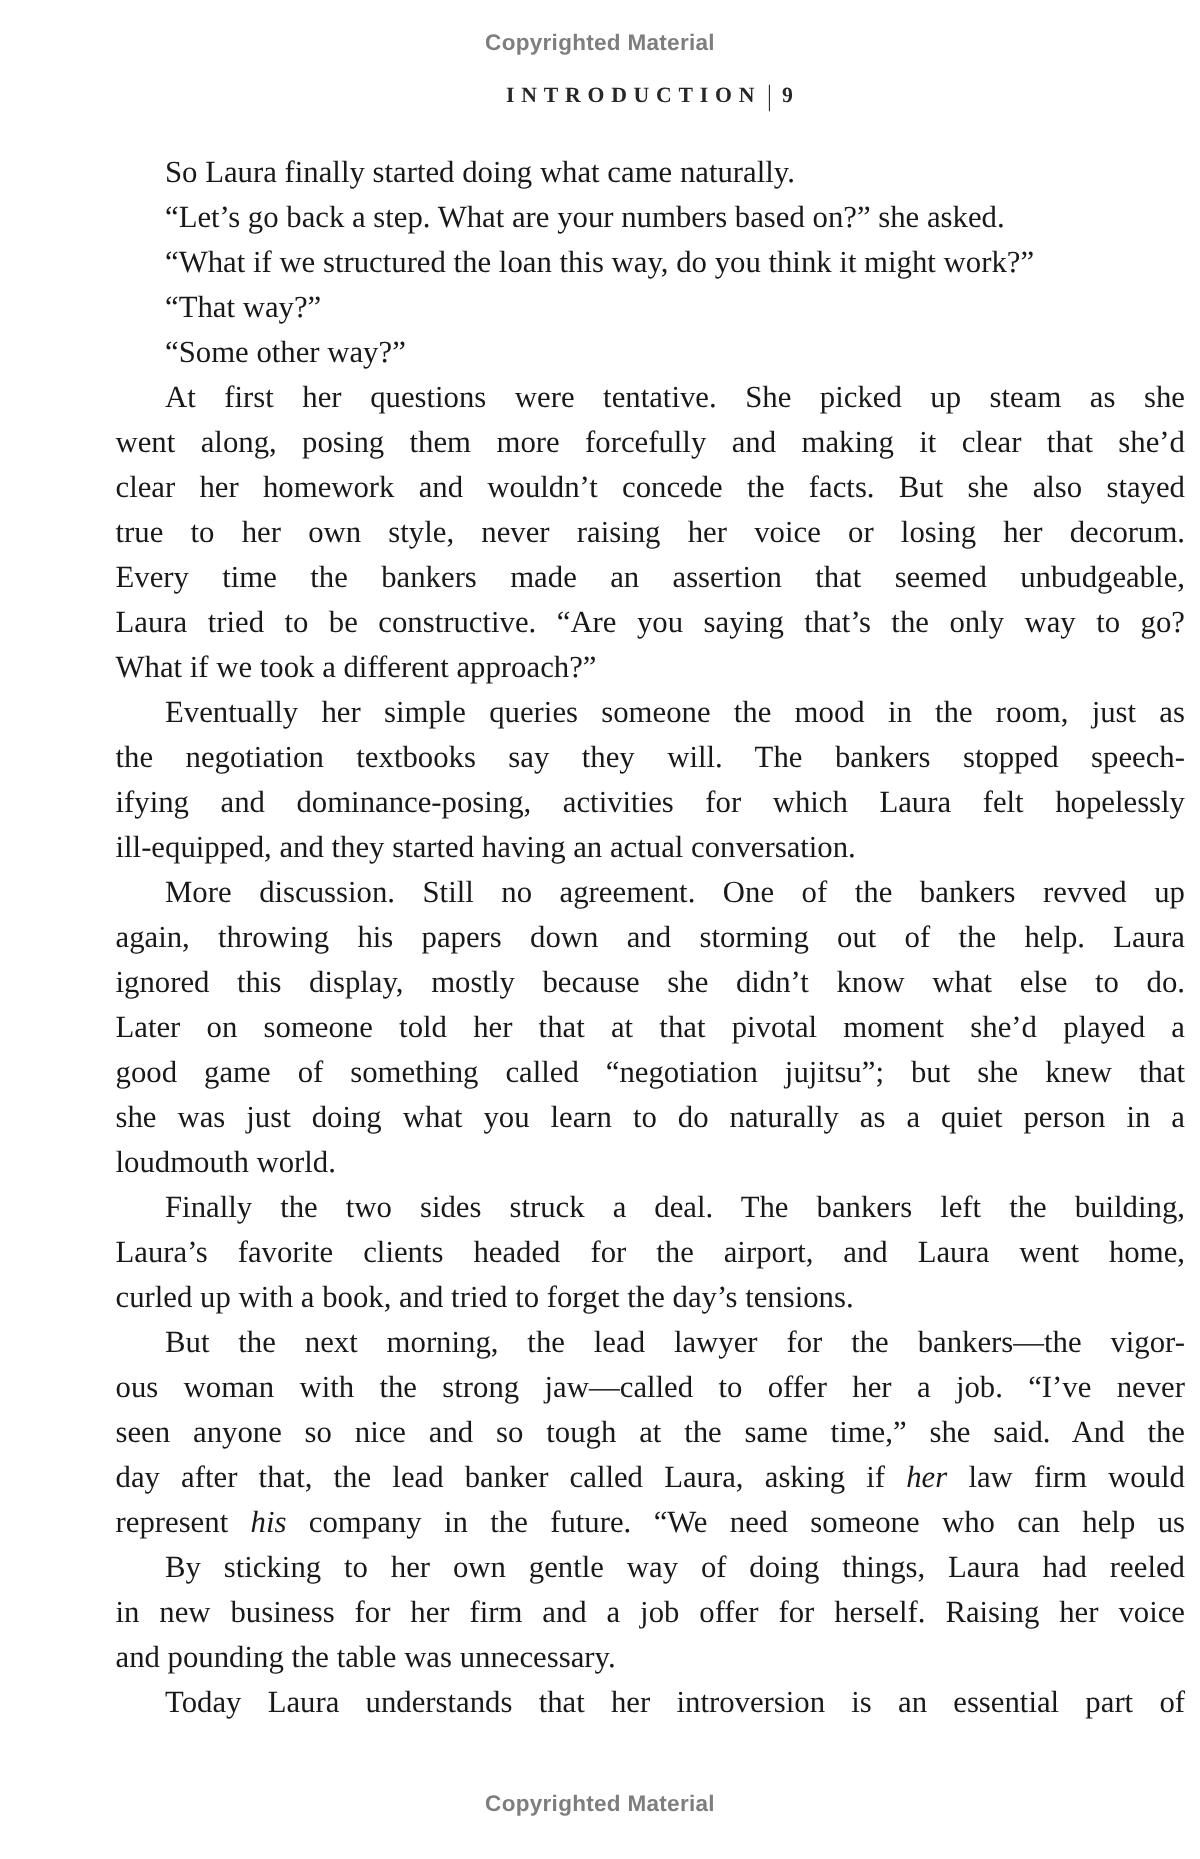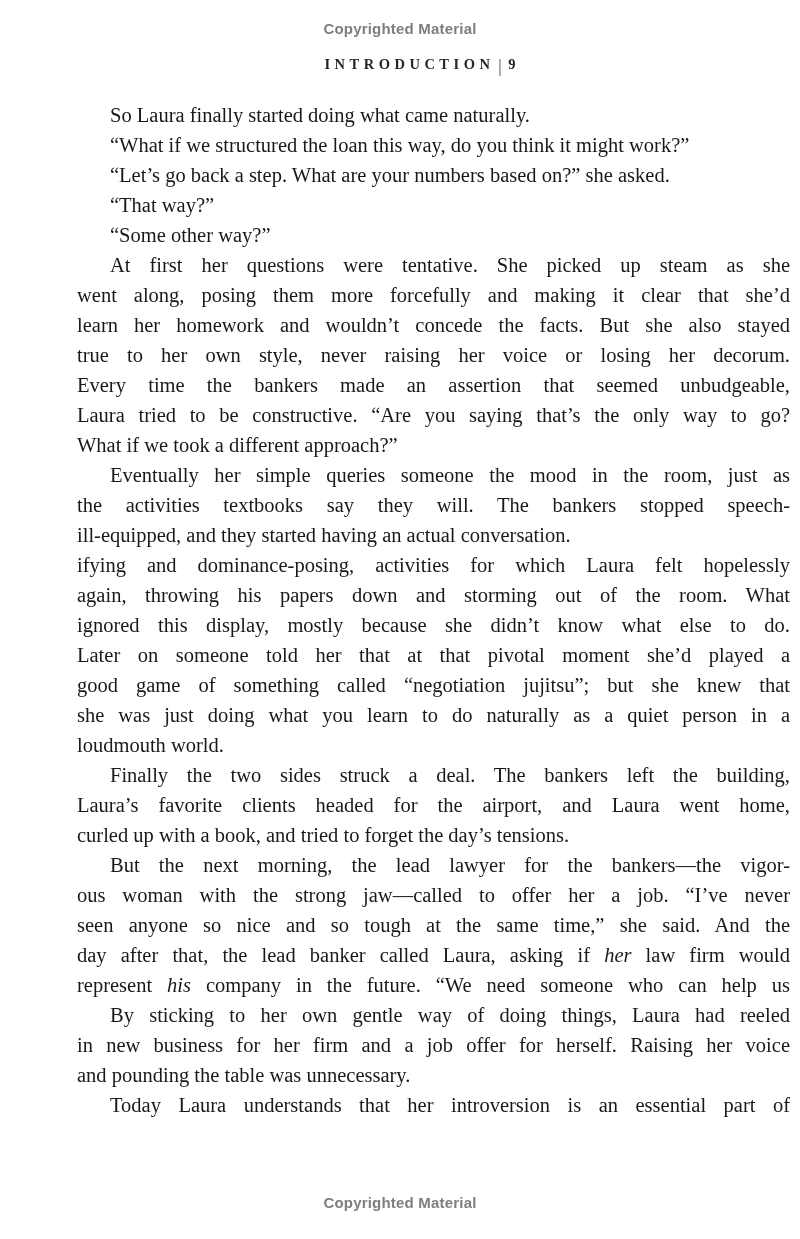--- a/index.html
+++ b/index.html
@@ -25,21 +25,21 @@
     font-weight: 700;
     color: #7e7e7e;
     letter-spacing: 0.2px;
   }
   .copyright.top { top: 20px; }
   .copyright.bottom { top: 1194px; }
 
   .page-header {
     position: absolute;
     top: 56px;
-    left: 64px;
+    left: 77px;
     width: 713px;
     text-align: center;
     color: #27262b;
     font-family: "Liberation Serif", serif;
     font-size: 14.5px;
     font-weight: 700;
   }
   .page-header .title {
     letter-spacing: 4.5px;
   }
@@ -86,36 +86,37 @@
 <div class="page">
 
   <div class="copyright top">Copyrighted Material</div>
 
   <div class="page-header">
     <span class="title">INTRODUCTION</span><span class="sep">|</span><span class="pagenum">9</span>
   </div>
 
   <div class="body-text">
       <div class="line indent last">So Laura finally started doing what came naturally.</div>
+      <div class="line indent last">“Let’s go back a step. What are your numbers based on?” she asked.</div>
       <div class="line indent last">“What if we structured the loan this way, do you think it might work?”</div>
-      <div class="line indent last">“Let’s go back a step. What are your numbers based on?” she asked.</div>
       <div class="line indent last">“That way?”</div>
       <div class="line indent last">“Some other way?”</div>
       <div class="line indent">At first her questions were tentative. She picked up steam as she</div>
       <div class="line">went along, posing them more forcefully and making it clear that she’d</div>
-      <div class="line">learn her homework and wouldn’t concede the facts. But she also stayed</div>
+      <div class="line">clear her homework and wouldn’t concede the facts. But she also stayed</div>
       <div class="line">true to her own style, never raising her voice or losing her decorum.</div>
       <div class="line">Every time the bankers made an assertion that seemed unbudgeable,</div>
       <div class="line">Laura tried to be constructive. “Are you saying that’s the only way to go?</div>
       <div class="line last">What if we took a different approach?”</div>
       <div class="line indent">Eventually her simple queries someone the mood in the room, just as</div>
-      <div class="line">the activities textbooks say they will. The bankers stopped speech-</div>
+      <div class="line">the negotiation textbooks say they will. The bankers stopped speech-</div>
+      <div class="line">ifying and dominance-posing, activities for which Laura felt hopelessly</div>
       <div class="line last">ill-equipped, and they started having an actual conversation.</div>
-      <div class="line">ifying and dominance-posing, activities for which Laura felt hopelessly</div>
-      <div class="line">again, throwing his papers down and storming out of the room. What</div>
+      <div class="line indent">More discussion. Still no agreement. One of the bankers revved up</div>
+      <div class="line">again, throwing his papers down and storming out of the help. Laura</div>
       <div class="line">ignored this display, mostly because she didn’t know what else to do.</div>
       <div class="line">Later on someone told her that at that pivotal moment she’d played a</div>
       <div class="line">good game of something called “negotiation jujitsu”; but she knew that</div>
       <div class="line">she was just doing what you learn to do naturally as a quiet person in a</div>
       <div class="line last">loudmouth world.</div>
       <div class="line indent">Finally the two sides struck a deal. The bankers left the building,</div>
       <div class="line">Laura’s favorite clients headed for the airport, and Laura went home,</div>
       <div class="line last">curled up with a book, and tried to forget the day’s tensions.</div>
       <div class="line indent">But the next morning, the lead lawyer for the bankers—the vigor-</div>
       <div class="line">ous woman with the strong jaw—called to offer her a job. “I’ve never</div>

